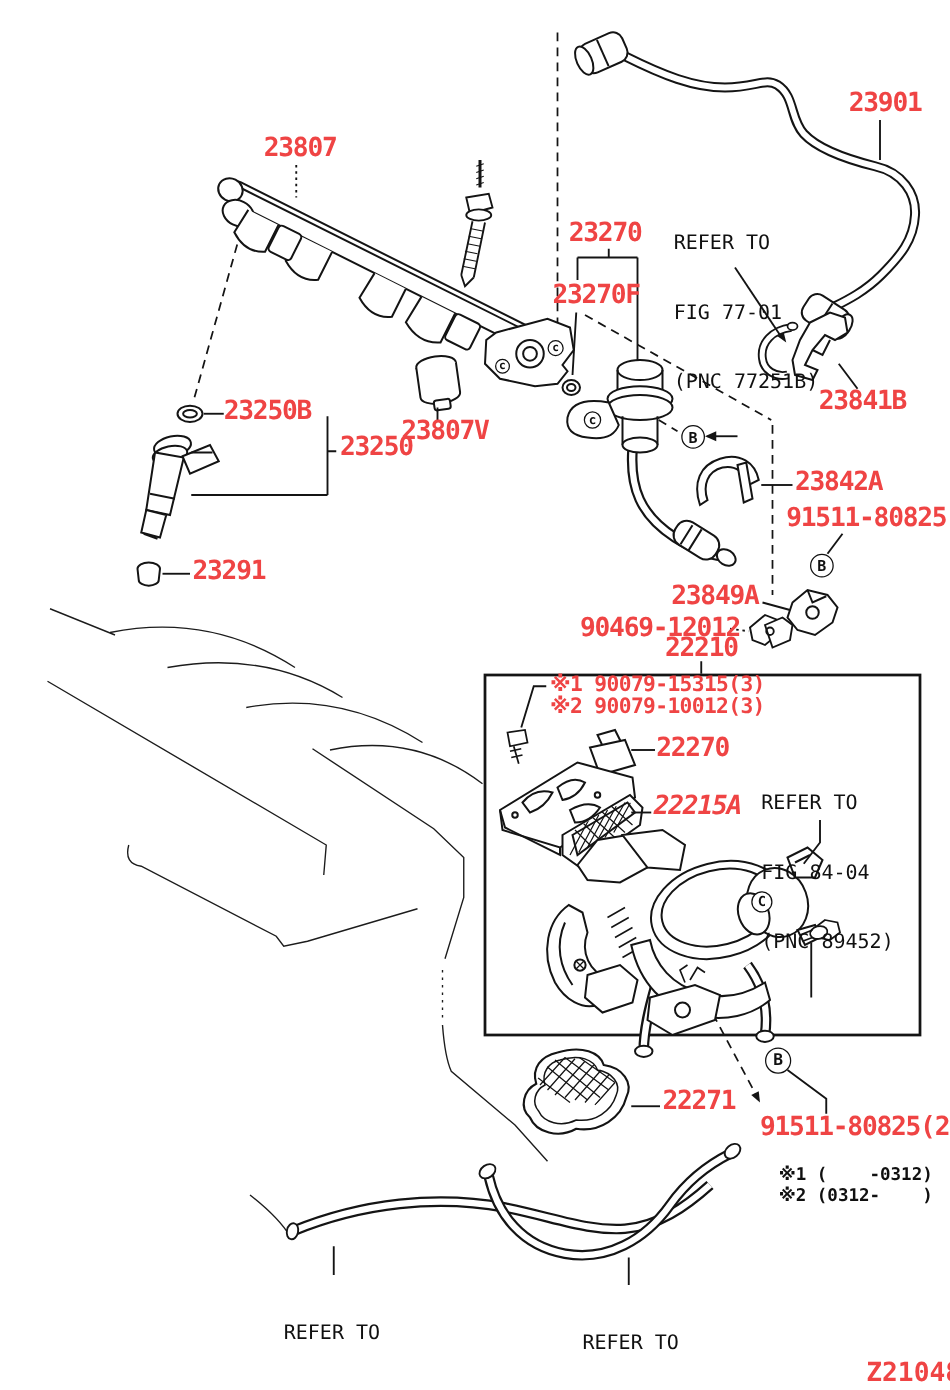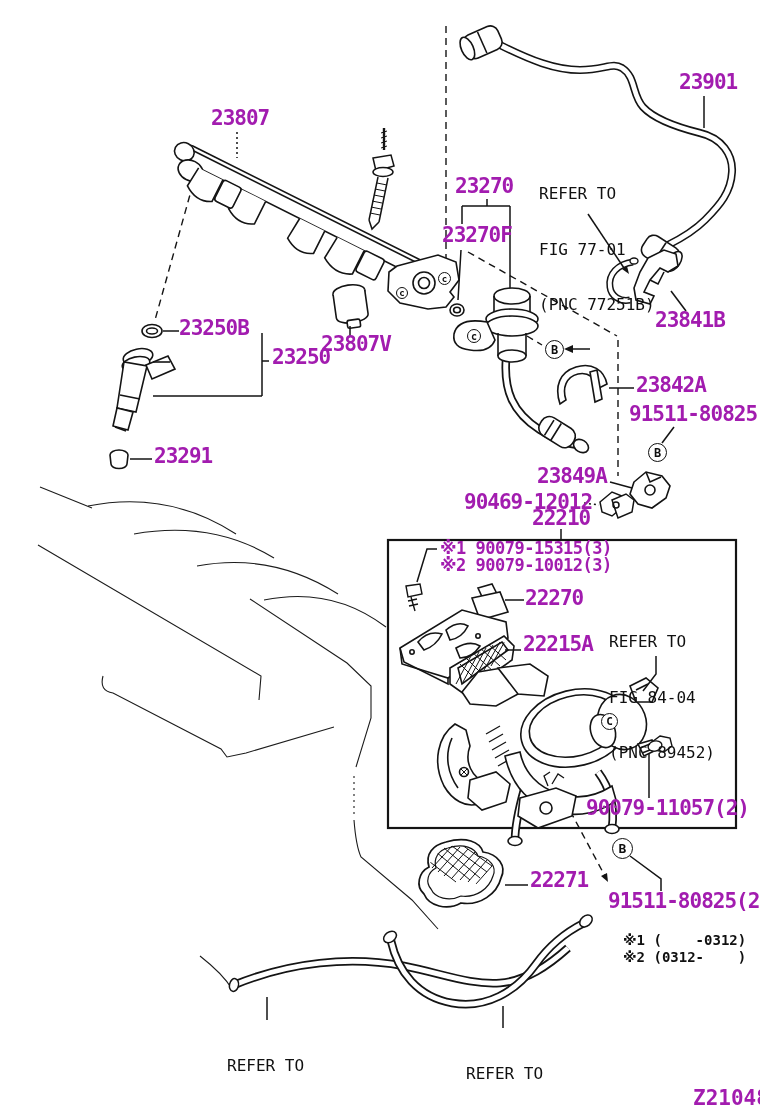--- a/index.html
+++ b/index.html
@@ -1,19 +1,19 @@
 <!DOCTYPE html>
 <html><head>
 <meta charset="utf-8">
 <style>
   html,body{margin:0;padding:0;background:#fff;}
   #stage{position:relative;width:760px;height:1112px;background:#fff;overflow:hidden;
          font-family:"DejaVu Sans Mono","DejaVu Sans",monospace;}
   svg{position:absolute;left:0;top:0;}
-  .lbl{position:absolute;font-weight:bold;color:#a21caf;white-space:pre;
+  .lbl{position:absolute;font-weight:bold;color:#ef4444;white-space:pre;
        font-size:21px;line-height:1;letter-spacing:-1px;}
   .refer{position:absolute;font-weight:normal;color:#101010;white-space:pre;
          font-size:16px;line-height:1.16;letter-spacing:0;}
   .refer span{display:block;}
   .note{font-size:17px;letter-spacing:-0.5px;}
   .datenote{position:absolute;font-weight:bold;color:#101010;font-size:14px;
             line-height:1.15;letter-spacing:0;white-space:pre;}
   .code{font-size:21px;letter-spacing:0;}
   .marker{position:absolute;border:1.7px solid #101010;border-radius:50%;
           display:flex;align-items:center;justify-content:center;
@@ -303,22 +303,21 @@
   <div class="lbl" style="left:154px;top:446px;">23291</div>
   <div class="lbl" style="left:655px;top:310px;">23841B</div>
   <div class="lbl" style="left:636px;top:375px;">23842A</div>
   <div class="lbl" style="left:629px;top:404px;">91511-80825</div>
   <div class="lbl" style="left:537px;top:466px;">23849A</div>
   <div class="lbl" style="left:464px;top:492px;">90469-12012</div>
   <div class="lbl" style="left:532px;top:508px;">22210</div>
   <div class="lbl note" style="left:440px;top:540px;">※1 90079-15315(3)</div>
   <div class="lbl note" style="left:440px;top:557px;">※2 90079-10012(3)</div>
   <div class="lbl" style="left:525px;top:588px;">22270</div>
-  <div class="lbl" style="left:523px;top:634px;">22215A</div>
-  <div class="lbl" style="left:586px;top:798px;">90079-11057(2)</div>
+  <div class="lbl" style="left:523px;top:634px;font-style:italic;">22215A</div>
   <div class="lbl" style="left:530px;top:870px;">22271</div>
   <div class="lbl" style="left:608px;top:891px;">91511-80825(2)</div>
 
   <div class="refer" style="left:539px;top:148px;">
     <span>REFER TO</span>
     <span>FIG 77-01</span>
     <span>(PNC 77251B)</span>
   </div>
   <div class="refer" style="left:609px;top:596px;">
     <span>REFER TO</span>

